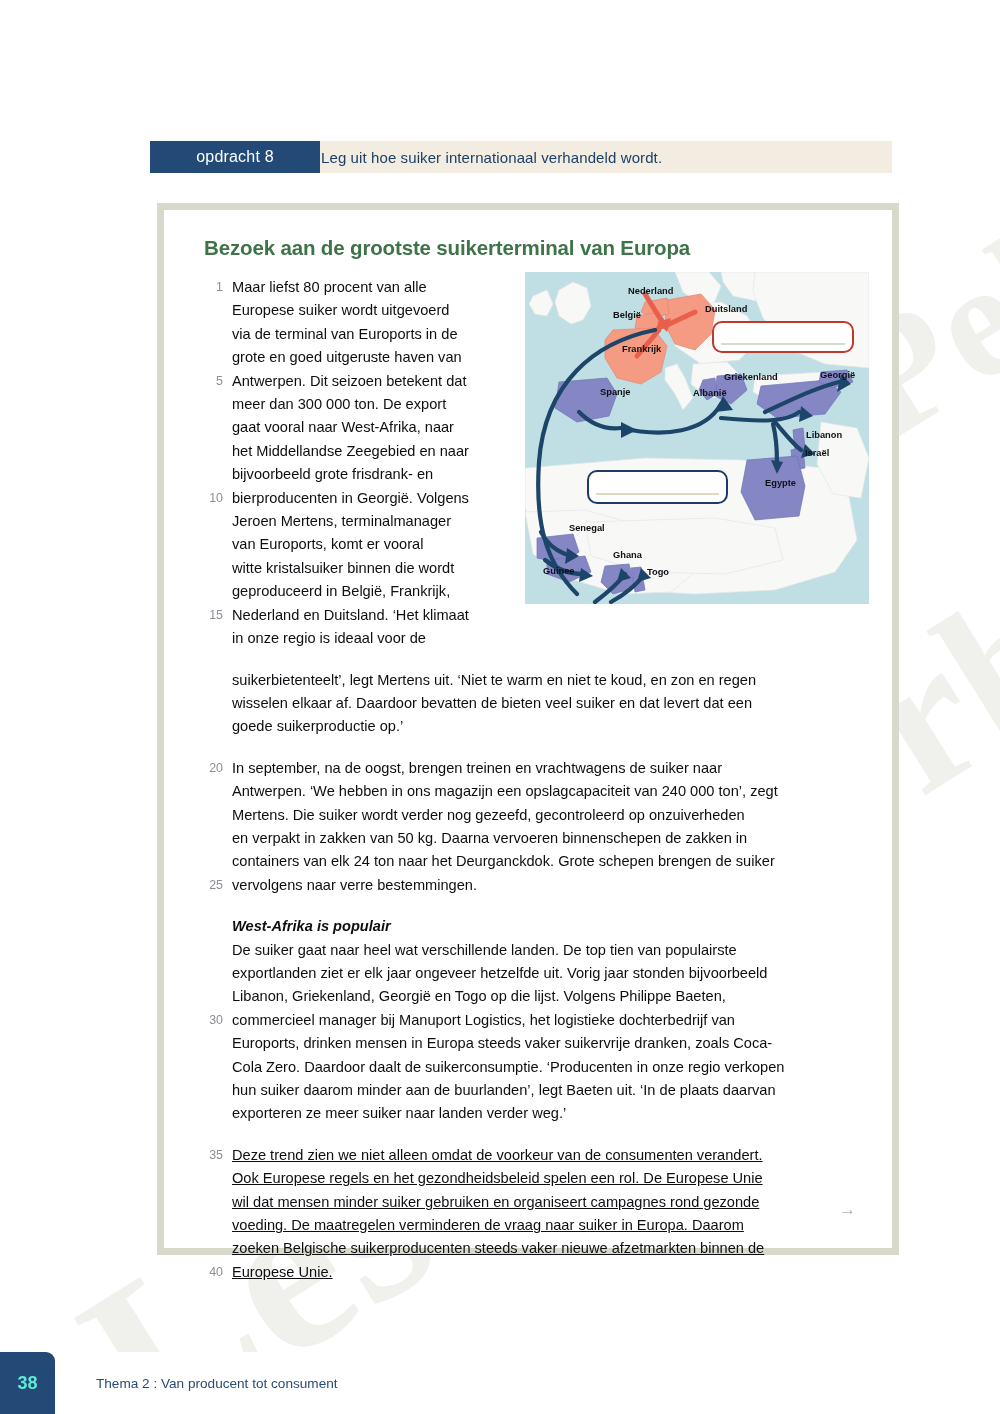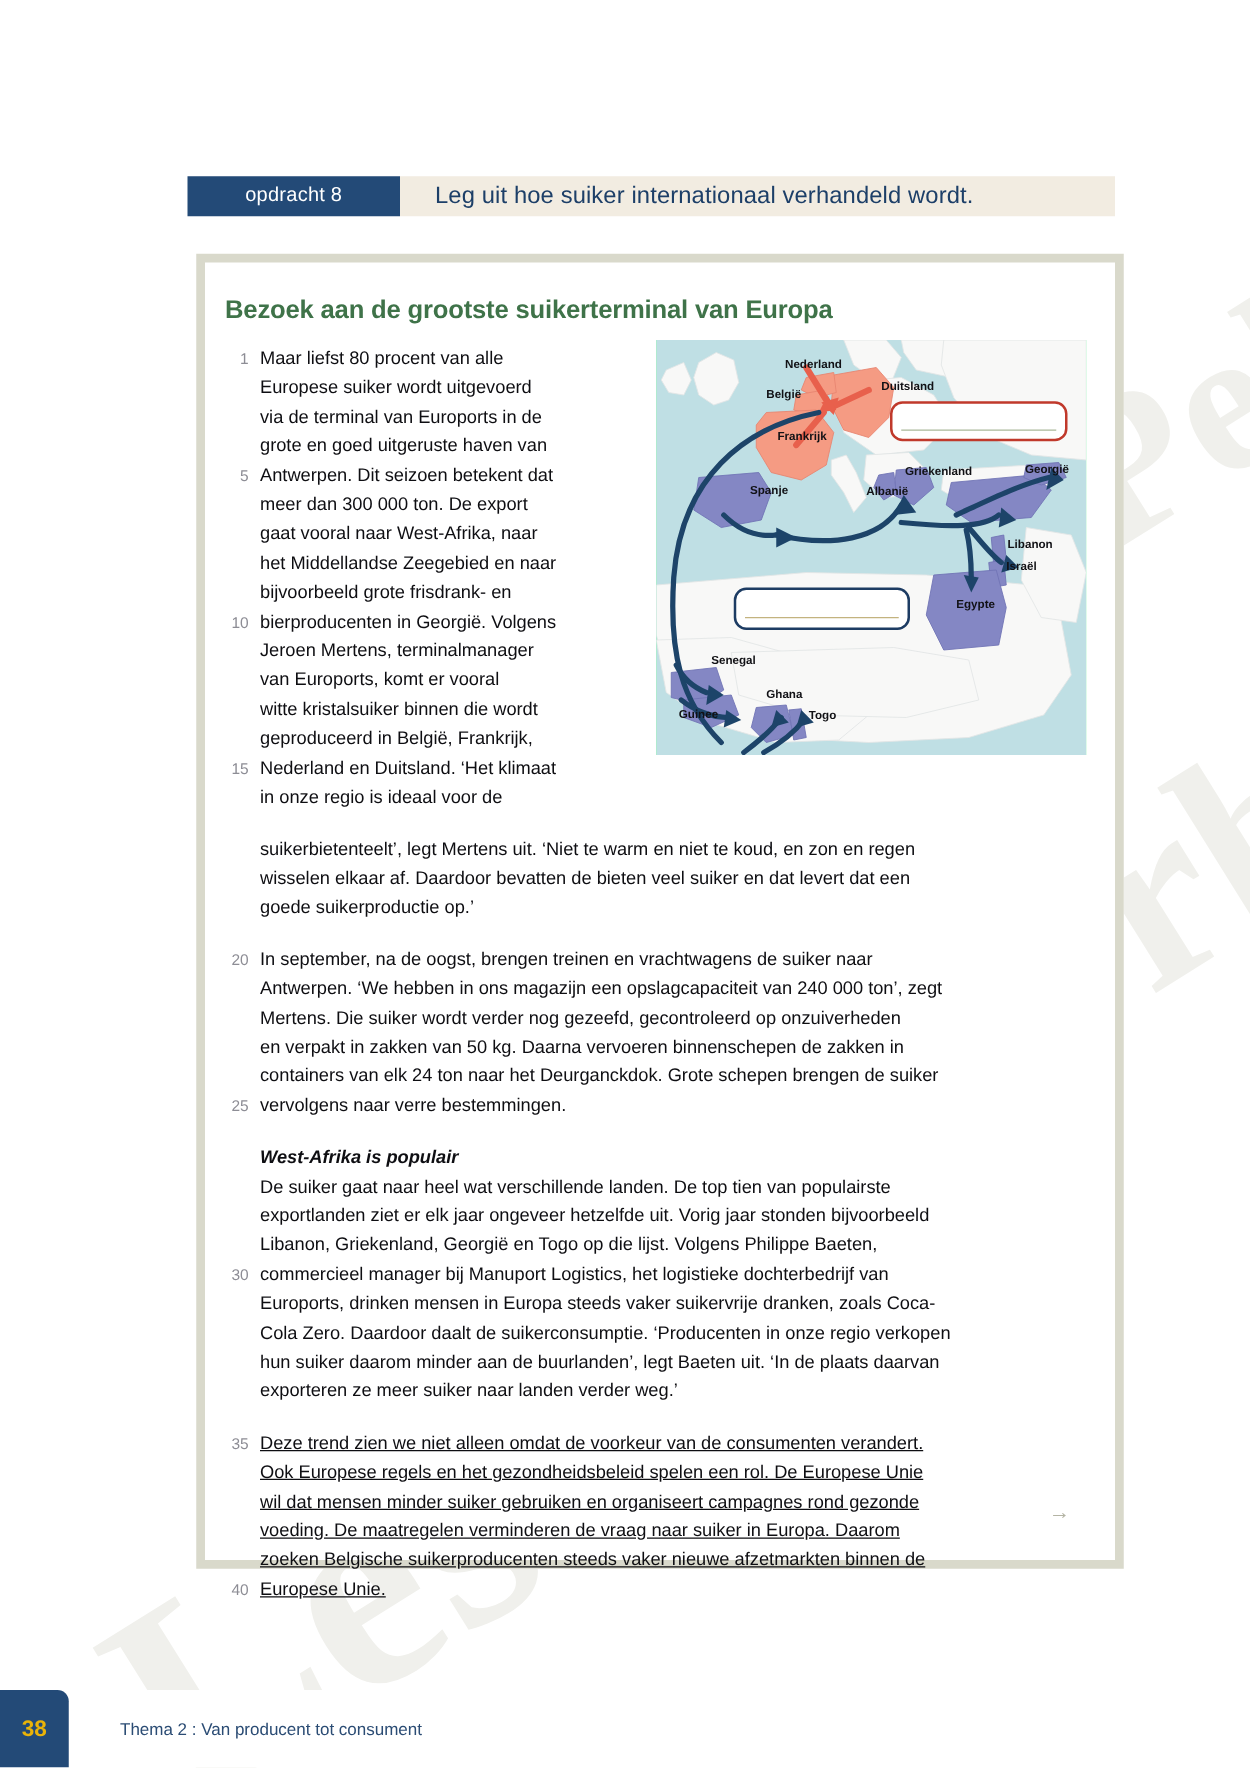--- a/index.html
+++ b/index.html
@@ -42,38 +42,38 @@
     background: #234a77;
     color: #ffffff;
     font-size: 16px;
     display: flex; align-items: center; justify-content: center;
     letter-spacing: .2px;
   }
   .assign-text {
     flex: 1;
     background: #f2ece1;
     color: #1d3f68;
-    font-size: 19px;
+    font-size: 15px;
     display: flex; align-items: center;
-    padding-left: 28px;
+    padding-left: 1px;
     letter-spacing: .1px;
   }
 
   
   .content-box {
     position: absolute; left: 157px; top: 203px;
     width: 742px; height: 1052px;
     border: 7px solid #d9d9cb;
     background: #ffffff;
     z-index: 2;
   }
   .content-inner {
     position: absolute; left: 0; top: 0;
     width: 728px; height: 1038px;
-    padding: 22px 27px 0 13px;
+    padding: 22px 27px 0 37px;
   }
 
   .article-title {
     color: #3f7349;
     font-size: 20.5px;
     font-weight: 700;
     letter-spacing: -.15px;
     margin: 4px 0 16px 3px;
   }
 
@@ -143,21 +143,21 @@
     z-index: 3;
   }
   .page-tab {
     position: absolute; left: 0; top: 0;
     width: 55px; height: 62px;
     background: #234a77;
     border-top-right-radius: 9px;
     display: flex; align-items: center; justify-content: center;
   }
   .page-tab span {
-    color: #eab308; font-size: 18px; font-weight: 700;
+    color: #5eead4; font-size: 18px; font-weight: 700;
   }
   .footer-text {
     position: absolute; left: 96px; top: 0;
     height: 62px;
     display: flex; align-items: center;
     color: #2b4c74;
     font-size: 13.6px;
   }
 </style>
 </head>

